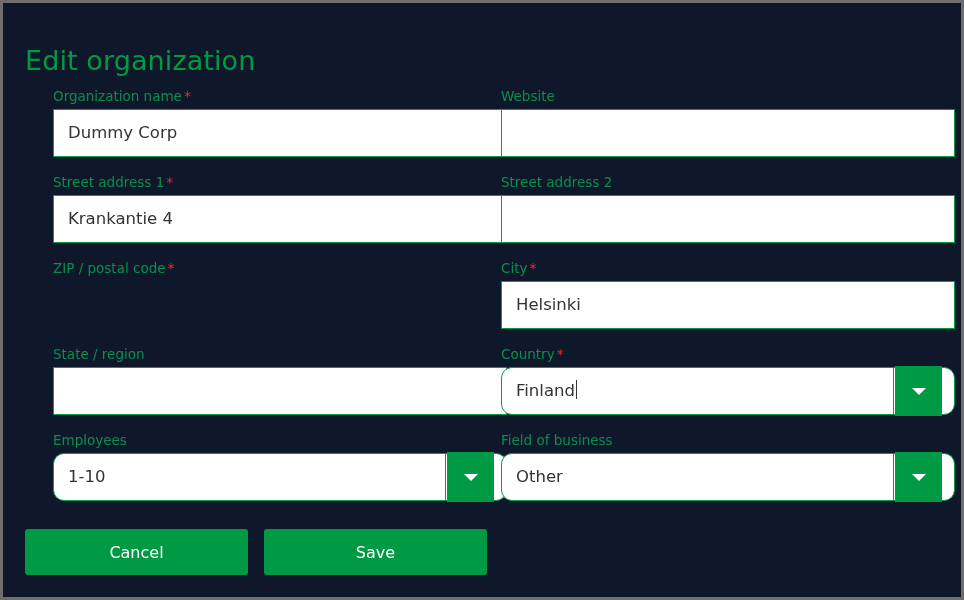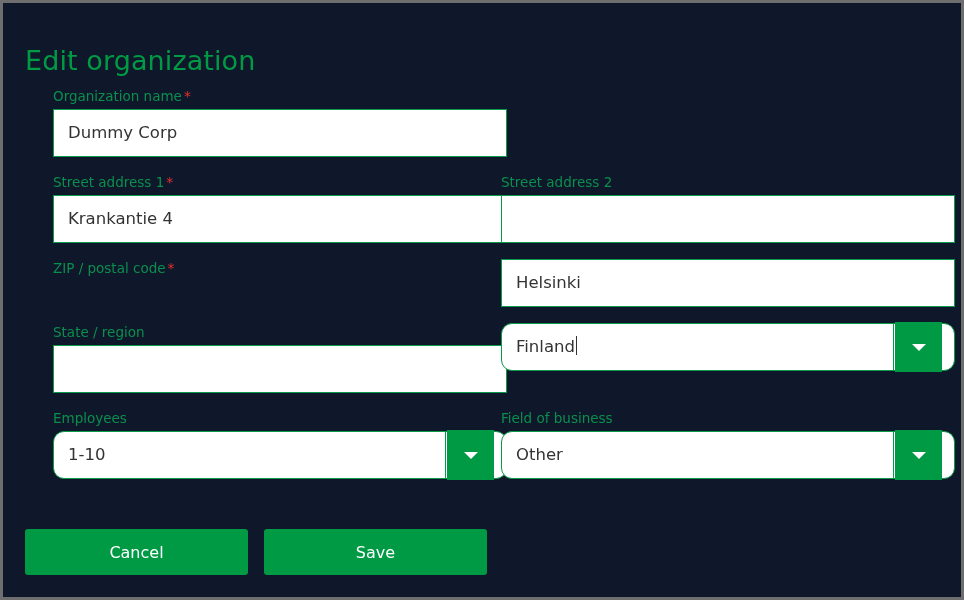--- a/index.html
+++ b/index.html
@@ -171,20 +171,26 @@
 
   <div class="form-grid">
 
     <div class="form-row">
       <div class="field">
         <div class="field-label"><span>Organization name</span><span class="req-star">*</span></div>
         <div class="input-wrap">
           <div class="text-input">Dummy Corp</div>
         </div>
       </div>
+      <div class="field">
+        <div class="field-label">Website</div>
+        <div class="input-wrap">
+          <div class="text-input"></div>
+        </div>
+      </div>
     </div>
 
     <div class="form-row">
       <div class="field">
         <div class="field-label"><span>Street address 1</span><span class="req-star">*</span></div>
         <div class="input-wrap">
           <div class="text-input">Krankantie 4</div>
         </div>
       </div>
       <div class="field">
@@ -193,34 +199,36 @@
           <div class="text-input"></div>
         </div>
       </div>
     </div>
 
     <div class="form-row">
       <div class="field">
         <div class="field-label"><span>ZIP / postal code</span><span class="req-star">*</span></div>
       </div>
       <div class="field">
+        <div class="field-label"><span>City</span><span class="req-star">*</span></div>
         <div class="input-wrap">
           <div class="text-input">Helsinki</div>
         </div>
       </div>
     </div>
 
     <div class="form-row">
       <div class="field">
         <div class="field-label">State / region</div>
         <div class="input-wrap">
           <div class="text-input"></div>
         </div>
       </div>
       <div class="field">
+        <div class="field-label"><span>Country</span><span class="req-star">*</span></div>
         <div class="input-wrap">
           <div class="text-input select-input"><span>Finland</span><span class="caret-text"></span></div>
           <div class="caret-sep"></div>
           <div class="select-btn">
             <span class="caret"></span>
           </div>
         </div>
       </div>
     </div>
 

